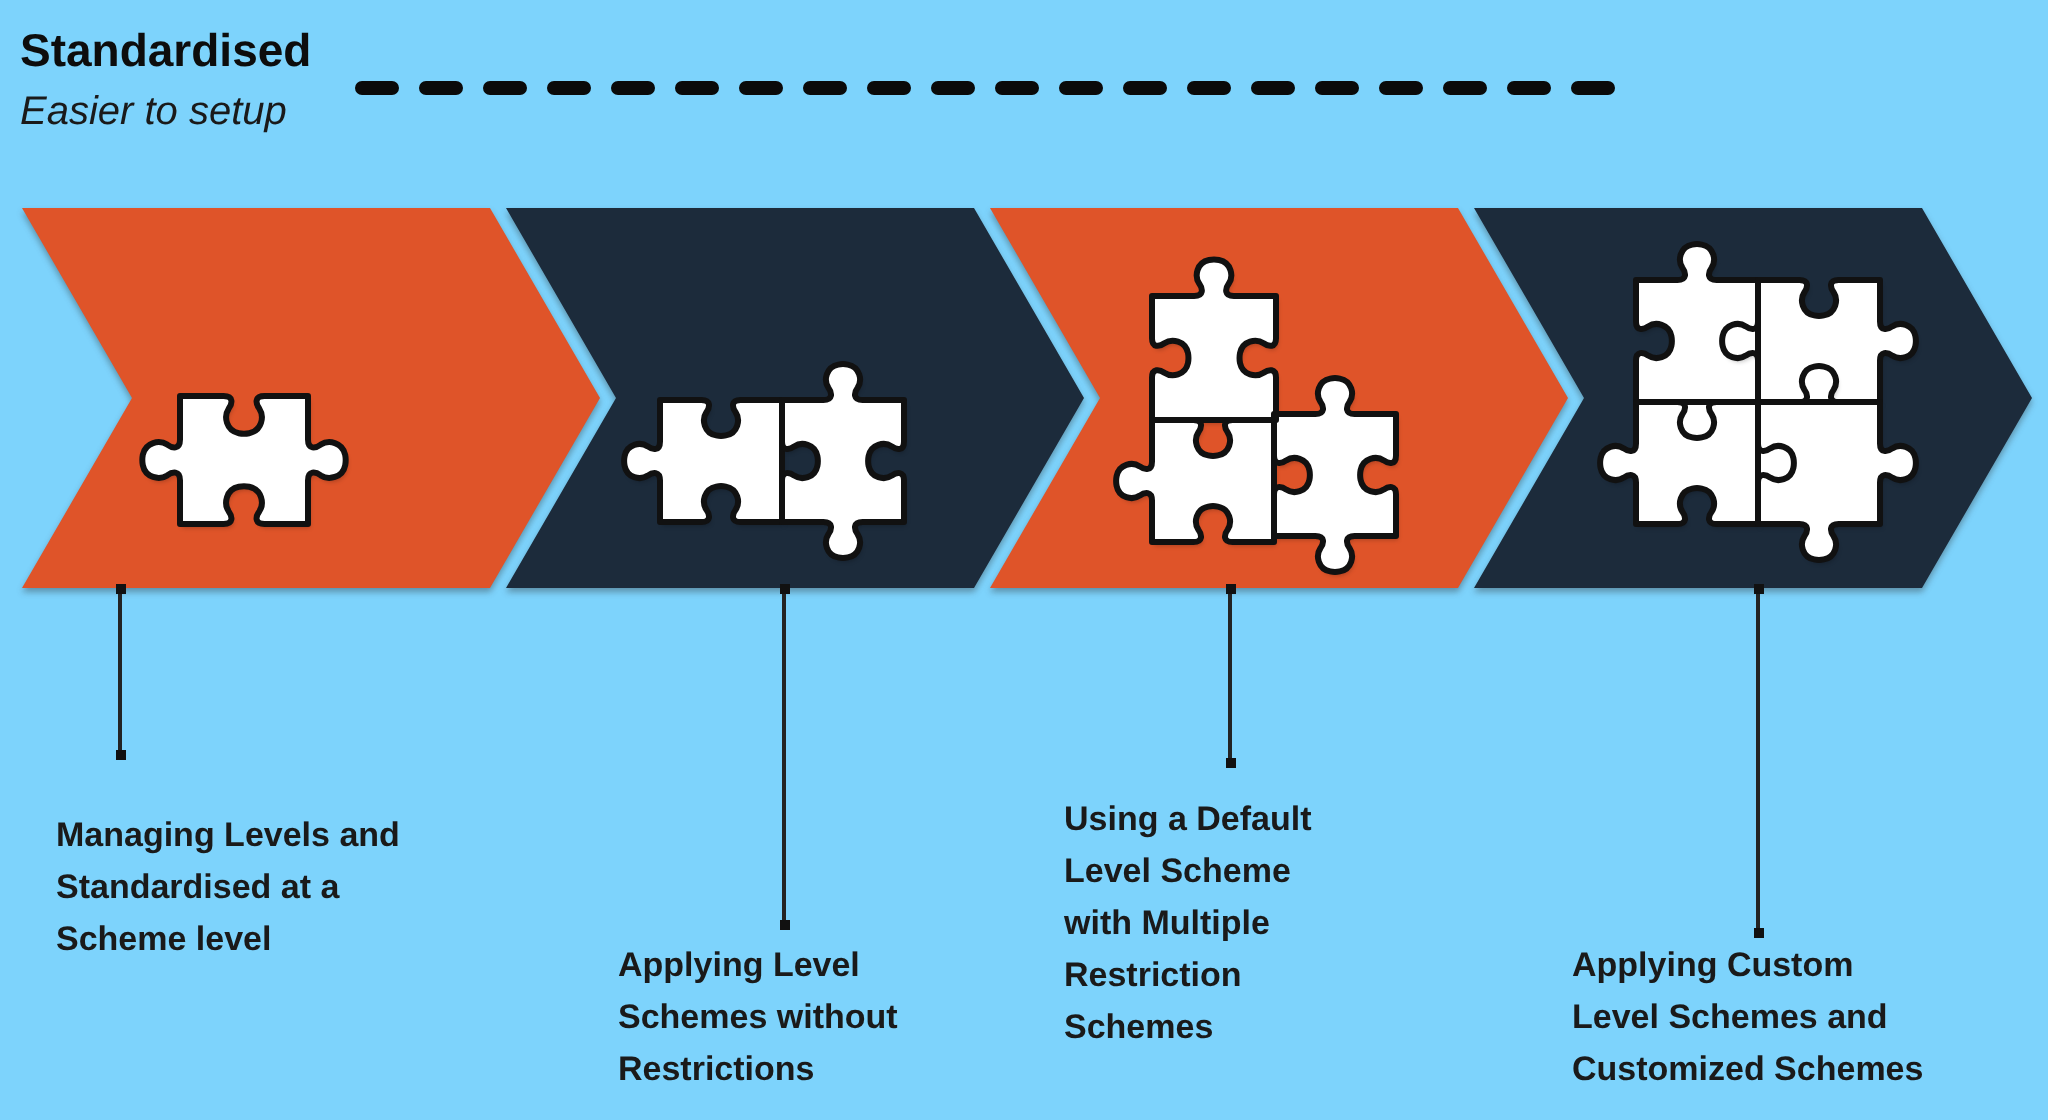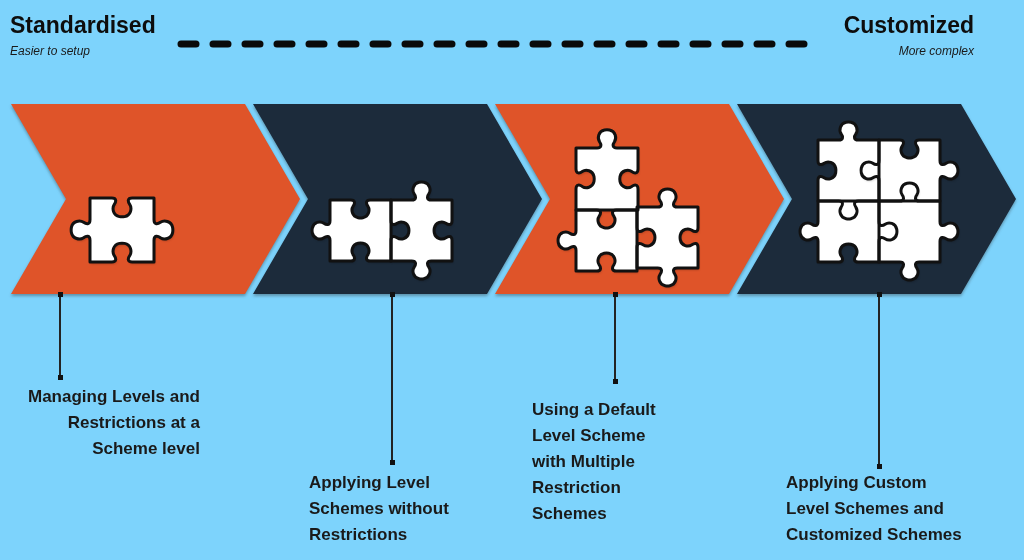--- a/index.html
+++ b/index.html
@@ -5,21 +5,21 @@
   html,body{margin:0;padding:0;background:#ffffff;}
   .canvas{
     position:relative;width:1024px;height:560px;background:#7dd3fc;overflow:hidden;
     font-family:"Liberation Sans",sans-serif;color:#161616;
   }
   
   .axis-label{position:absolute;top:12px;}
   .axis-label.left{left:10px;text-align:left;}
   .axis-label.right{right:50px;text-align:right;}
   .h-title{font-size:23px;font-weight:700;color:#0d0d0d;line-height:1.2;}
-  .h-sub{font-size:12px;font-style:italic;color:#1a1a1a;margin-top:4px;line-height:1.2;}
+  .h-sub{font-size:20px;font-style:italic;color:#1a1a1a;margin-top:4px;line-height:1.2;}
   .divider{position:absolute;left:176px;top:38px;width:648px;height:12px;}
   
   .chevrons{position:absolute;left:0;top:100px;width:1024px;height:200px;}
   .chev{filter:drop-shadow(0 2px 1.5px rgba(40,40,40,0.38));}
   .chev.orange{fill:var(--orange,#DF5429);}
   .chev.navy{fill:var(--navy,#1C2B3B);}
   .pz-fill{fill:var(--piece-fill,#fff);stroke:none;filter:drop-shadow(1px 2px 1px rgba(0,0,0,0.22));}
   .pz-stroke{fill:none;stroke:var(--piece-stroke,#111);stroke-width:3;stroke-linejoin:round;stroke-linecap:round;}
   
   .connector{position:absolute;width:2px;background:#232323;}
@@ -37,24 +37,20 @@
 
   <div class="axis-label left">
     <div class="h-title">Standardised</div>
     <div class="h-sub">Easier to setup</div>
   </div>
 
   <svg class="divider" viewBox="0 0 648 12">
     <line x1="5" y1="6" x2="643" y2="6" stroke="#0a0a0a" stroke-width="7" stroke-linecap="round" stroke-dasharray="15 17"></line>
   </svg>
 
-  <div class="axis-label right">
-    <div class="h-title">Customized</div>
-    <div class="h-sub">More complex</div>
-  </div>
 
   <svg class="chevrons" viewBox="0 0 1024 200">
     <g>
       <polygon class="chev orange" points="11,4 245,4 300,99 245,194 11,194 66,99"></polygon>
       <g id="pz1" class="pz">
           <path d="M 90 98 L 111.8 98.0 C 116.9 98.0 116.2 101.8 114.3 104.4 C 111.8 108.2 113.0 115.3 119.4 116.6 C 121.0 116.9 123.0 116.9 124.6 116.6 C 131.0 115.3 132.2 108.2 129.7 104.4 C 127.8 101.8 127.1 98.0 132.2 98.0 L 154.0 98.0 L 154.0 119.8 C 154.0 124.9 157.8 124.2 160.4 122.3 C 164.2 119.8 171.3 121.0 172.6 127.4 C 172.9 129.0 172.9 131.0 172.6 132.6 C 171.3 139.0 164.2 140.2 160.4 137.7 C 157.8 135.8 154.0 135.1 154.0 140.2 L 154.0 162.0 L 132.2 162.0 C 127.1 162.0 127.8 158.2 129.7 155.6 C 132.2 151.8 131.0 144.7 124.6 143.4 C 123.0 143.1 121.0 143.1 119.4 143.4 C 113.0 144.7 111.8 151.8 114.3 155.6 C 116.2 158.2 116.9 162.0 111.8 162.0 L 90.0 162.0 L 90.0 140.2 C 90.0 135.1 86.2 135.8 83.6 137.7 C 79.8 140.2 72.7 139.0 71.4 132.6 C 71.1 131.0 71.1 129.0 71.4 127.4 C 72.7 121.0 79.8 119.8 83.6 122.3 C 86.2 124.2 90.0 124.9 90.0 119.8 L 90.0 98.0 Z" class="pz-fill"></path>
           <path d="M 90 98 L 111.8 98.0 C 116.9 98.0 116.2 101.8 114.3 104.4 C 111.8 108.2 113.0 115.3 119.4 116.6 C 121.0 116.9 123.0 116.9 124.6 116.6 C 131.0 115.3 132.2 108.2 129.7 104.4 C 127.8 101.8 127.1 98.0 132.2 98.0 L 154.0 98.0 L 154.0 119.8 C 154.0 124.9 157.8 124.2 160.4 122.3 C 164.2 119.8 171.3 121.0 172.6 127.4 C 172.9 129.0 172.9 131.0 172.6 132.6 C 171.3 139.0 164.2 140.2 160.4 137.7 C 157.8 135.8 154.0 135.1 154.0 140.2 L 154.0 162.0 L 132.2 162.0 C 127.1 162.0 127.8 158.2 129.7 155.6 C 132.2 151.8 131.0 144.7 124.6 143.4 C 123.0 143.1 121.0 143.1 119.4 143.4 C 113.0 144.7 111.8 151.8 114.3 155.6 C 116.2 158.2 116.9 162.0 111.8 162.0 L 90.0 162.0 L 90.0 140.2 C 90.0 135.1 86.2 135.8 83.6 137.7 C 79.8 140.2 72.7 139.0 71.4 132.6 C 71.1 131.0 71.1 129.0 71.4 127.4 C 72.7 121.0 79.8 119.8 83.6 122.3 C 86.2 124.2 90.0 124.9 90.0 119.8 L 90.0 98.0 Z" class="pz-stroke"></path>
         </g>
     </g>
     <g>
@@ -90,23 +86,23 @@
           <path d="M 879 101 L 899.7 101.0 C 904.6 101.0 904.0 97.3 902.2 94.9 C 899.7 91.2 901.0 84.5 907.1 83.3 C 908.6 83.0 910.4 83.0 911.9 83.3 C 918.0 84.5 919.3 91.2 916.8 94.9 C 915.0 97.3 914.4 101.0 919.3 101.0 L 940.0 101.0 L 940.0 121.7 C 940.0 126.6 943.7 126.0 946.1 124.2 C 949.8 121.7 956.5 123.0 957.7 129.1 C 958.0 130.6 958.0 132.4 957.7 133.9 C 956.5 140.0 949.8 141.3 946.1 138.8 C 943.7 137.0 940.0 136.4 940.0 141.3 L 940.0 162.0 L 919.3 162.0 C 914.4 162.0 915.0 165.7 916.8 168.1 C 919.3 171.8 918.0 178.5 911.9 179.7 C 910.4 180.0 908.6 180.0 907.1 179.7 C 901.0 178.5 899.7 171.8 902.2 168.1 C 904.0 165.7 904.6 162.0 899.7 162.0 L 879.0 162.0 L 879.0 101.0 Z" class="pz-stroke"></path>
         </g>
     </g>
   </svg>
 
   <div class="connector" style="left:59px;top:294px;height:84px;"></div>
   <div class="connector" style="left:391px;top:294px;height:169px;"></div>
   <div class="connector" style="left:614px;top:294px;height:88px;"></div>
   <div class="connector" style="left:878px;top:294px;height:173px;"></div>
 
-  <div class="step-label" style="left:28px;top:384px;text-align:right;">
+  <div class="step-label" style="left:28px;top:405px;">
     <span>Managing Levels and</span>
-    <span>Restrictions at a</span>
+    <span>Standardised at a</span>
     <span>Scheme level</span>
   </div>
   <div class="step-label" style="left:309px;top:470px;">
     <span>Applying Level</span>
     <span>Schemes without</span>
     <span>Restrictions</span>
   </div>
   <div class="step-label" style="left:532px;top:397px;">
     <span>Using a Default</span>
     <span>Level Scheme</span>

